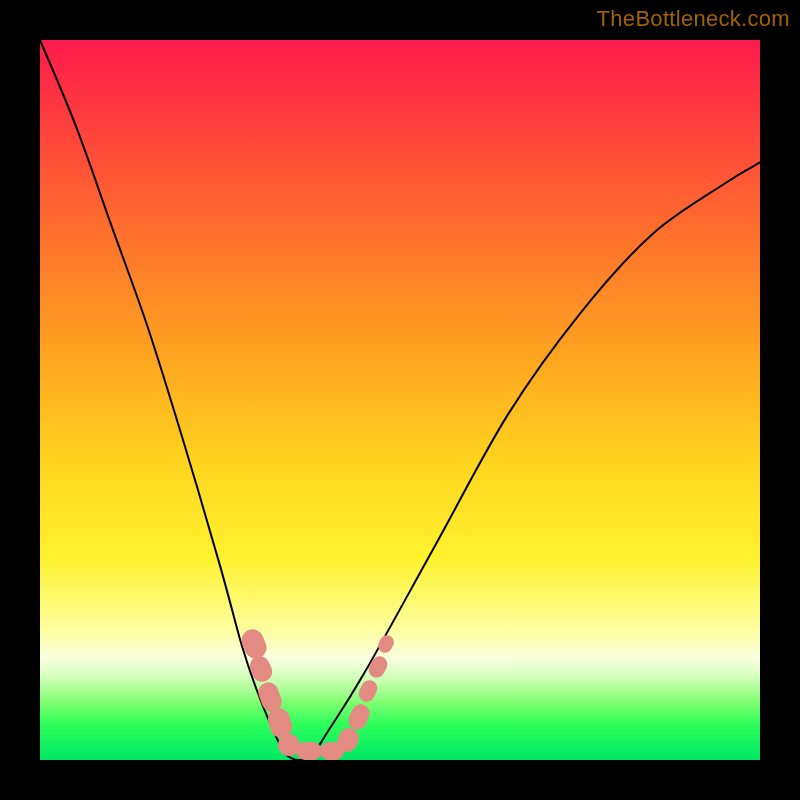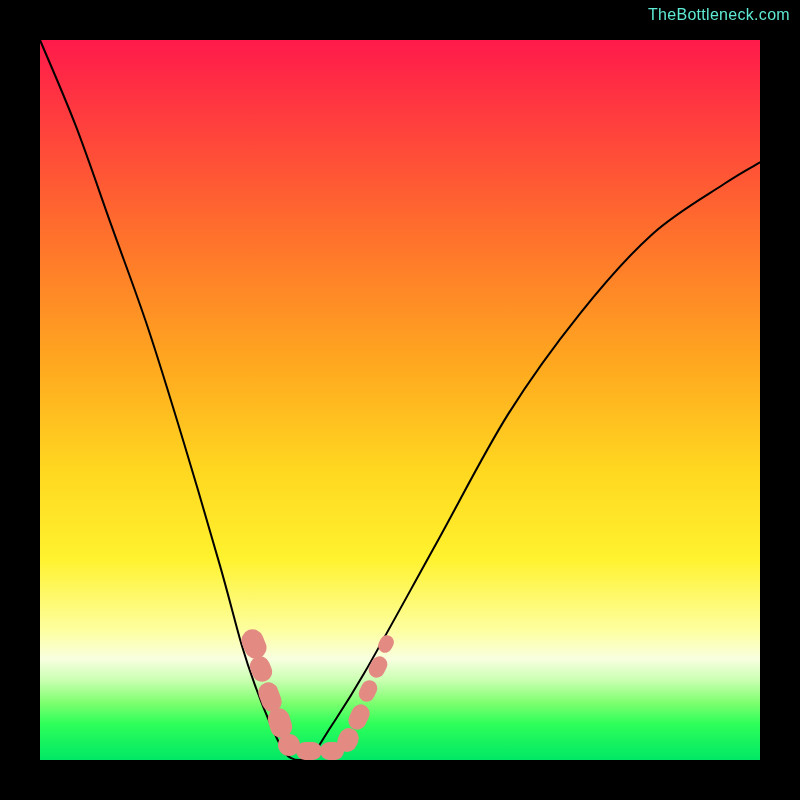--- a/index.html
+++ b/index.html
@@ -37,22 +37,22 @@
       #c8ffb0 89%,
       #7fff70 92%,
       #2eff5a 95%,
       #00e765 100%
     );
   }
   .watermark {
     position: absolute;
     top: 6px;
     right: 10px;
-    color: #5eead4;
-    font-size: 16px;
+    color: #a16207;
+    font-size: 22px;
     font-weight: 500;
     letter-spacing: 0.3px;
     user-select: none;
   }
   svg.curve {
     position: absolute;
     left: 0;
     top: 0;
     width: 720px;
     height: 720px;

